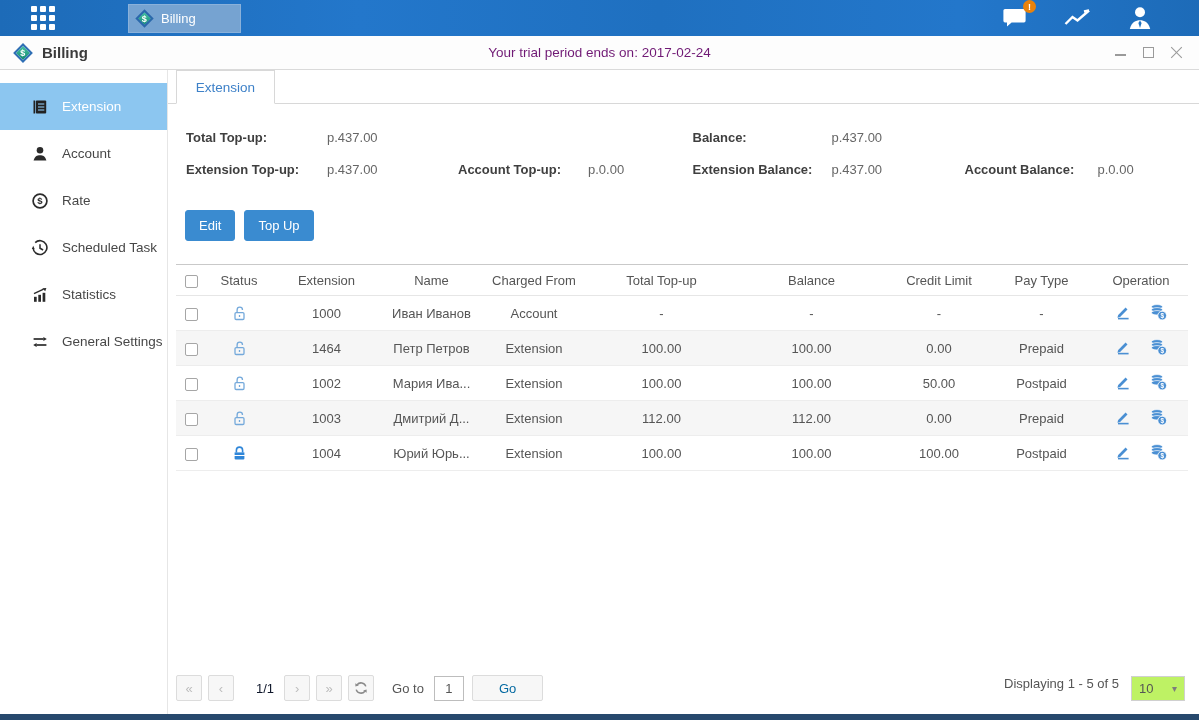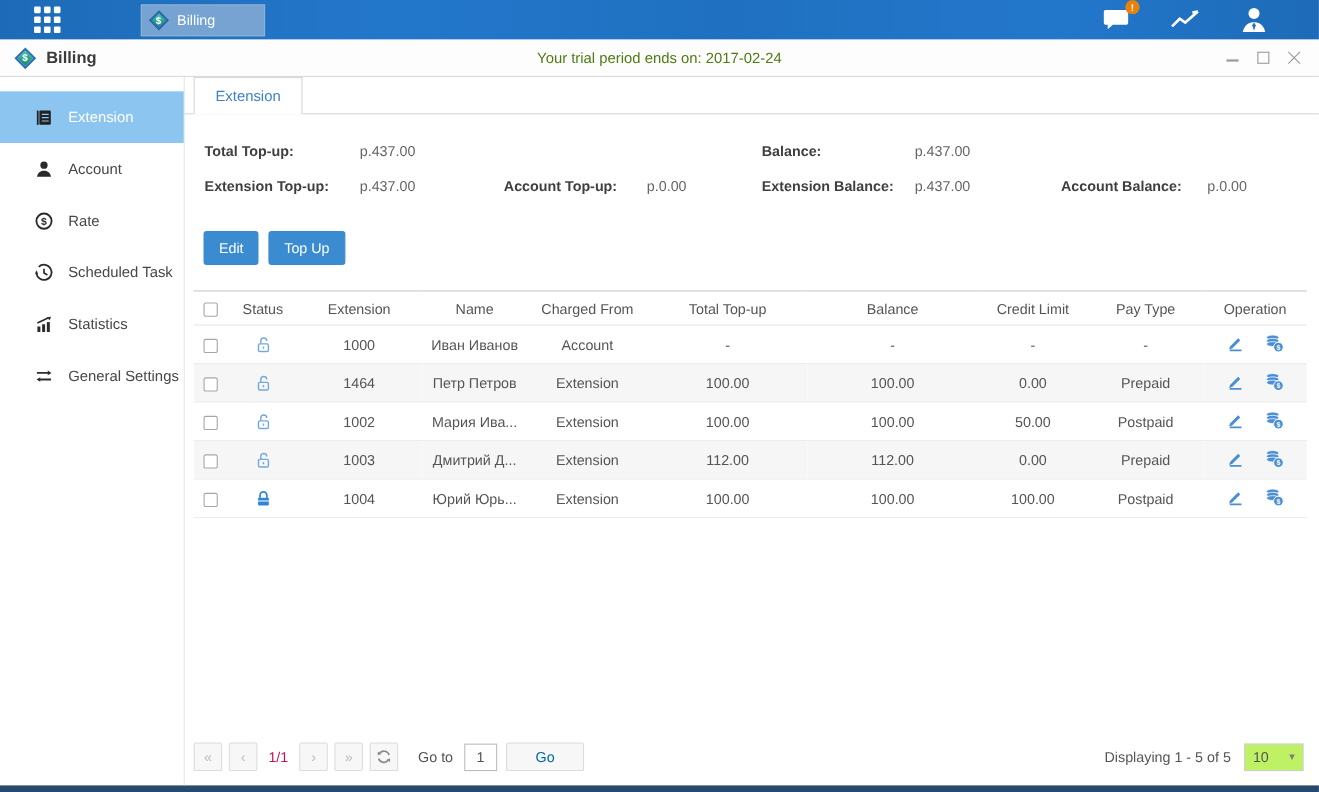--- a/index.html
+++ b/index.html
@@ -16,21 +16,21 @@
   .task-tab .diamond span { transform:rotate(-45deg); color:#fff; font-size:9px; font-weight:bold; }
   .task-tab .tab-label { color:#fff; font-size:13px; }
   .topbar-right { margin-left:auto; display:flex; align-items:center; gap:36px; margin-right:46px; }
   .tb-icon { position:relative; cursor:pointer; display:flex; }
   .badge { position:absolute; top:-6px; right:-8px; width:13px; height:13px; background:#e8820c; border-radius:50%; color:#fff; font-size:9px; font-weight:bold; display:flex; align-items:center; justify-content:center; }
   
   .titlebar { height:34px; background:#fdfdfd; border-bottom:1px solid #dadada; display:flex; align-items:center; position:relative; }
   .logo-diamond { width:14px; height:14px; transform:rotate(45deg); background:linear-gradient(135deg,#47c6a3,#11876f); border:2px solid #2f6fb5; display:flex; align-items:center; justify-content:center; margin-left:16px; }
   .logo-diamond span { transform:rotate(-45deg); color:#fff; font-size:9px; font-weight:bold; }
   .win-title { margin-left:12px; font-size:15px; font-weight:bold; color:#3b3b3b; }
-  .trial { position:absolute; left:0; right:0; text-align:center; color:#4d7c0f; font-size:13.5px; pointer-events:none; }
+  .trial { position:absolute; left:0; right:0; text-align:center; color:#701a75; font-size:13.5px; pointer-events:none; }
   .win-controls { margin-left:auto; display:flex; align-items:center; gap:15px; margin-right:16px; z-index:2; }
   .wc { width:13px; height:13px; position:relative; cursor:pointer; }
   .wc-min::after { content:""; position:absolute; left:1px; right:1px; bottom:3px; border-bottom:2px solid #9a9a9a; }
   .wc-max::after { content:""; position:absolute; inset:1px; border:1.5px solid #9a9a9a; }
   .wc-close::before,.wc-close::after { content:""; position:absolute; left:-1px; top:6px; width:15px; border-top:1.5px solid #9a9a9a; }
   .wc-close::before { transform:rotate(45deg); } .wc-close::after { transform:rotate(-45deg); }
   
   .app-body { display:flex; height:644px; }
   .sidebar { width:168px; flex:0 0 168px; border-right:1px solid #e6e6e6; padding-top:13px; }
   .side-item { height:47px; display:flex; align-items:center; padding-left:31px; gap:13px; color:#474747; font-size:13.5px; cursor:pointer; }
@@ -57,24 +57,24 @@
   tbody td { height:35px; border-bottom:1px solid #ededed; text-align:center; overflow:hidden; white-space:nowrap; }
   tbody tr:nth-child(even) { background:#f6f6f6; }
   .checkbox { display:inline-block; width:13px; height:13px; border:1px solid #a6a6a6; border-radius:2px; background:#fff; cursor:pointer; vertical-align:middle; }
   th.cb-col, td.cb-col { text-align:left; padding-left:9px; }
   .op-icons { display:inline-flex; gap:17px; align-items:center; }
   .op-icons svg { cursor:pointer; }
   .status-cell svg { vertical-align:middle; }
   
   .pagination { margin-top:auto; display:flex; align-items:center; padding:0 14px 13px 8px; flex:0 0 auto; }
   .pg-btn { width:26px; height:26px; border:1px solid #dcdcdc; background:#f7f7f7; border-radius:2px; color:#bdbdbd; font-size:13px; display:flex; align-items:center; justify-content:center; margin-right:6px; cursor:pointer; }
-  .pg-ind { color:#be185d; margin:0 10px 0 4px; }
+  .pg-ind { color:#0f172a; margin:0 10px 0 16px; }
   .goto-lbl { margin:0 10px 0 12px; color:#555; }
   .goto-input { width:30px; height:25px; border:1px solid #bdbdbd; text-align:center; font-size:13px; font-family:inherit; color:#555; margin-right:8px; }
-  .displaying { margin-left:auto; display:flex; align-items:center; gap:12px; color:#555; }
+  .displaying { margin-left:auto; display:flex; gap:12px; color:#555; }
   .page-size { width:54px; height:25px; border:1px solid #d0d0d0; background:#bef264; display:flex; align-items:center; justify-content:space-between; padding:0 7px; cursor:pointer; color:#555; }
   .caret { color:#7d7d7d; font-size:10px; }
   .bottom-strip { height:6px; background:#27496d; }
 </style>
 </head>
 <body>
 
 <div class="topbar">
   <div class="grid-btn">
     <svg width="26" height="26" viewBox="0 0 26 26">

